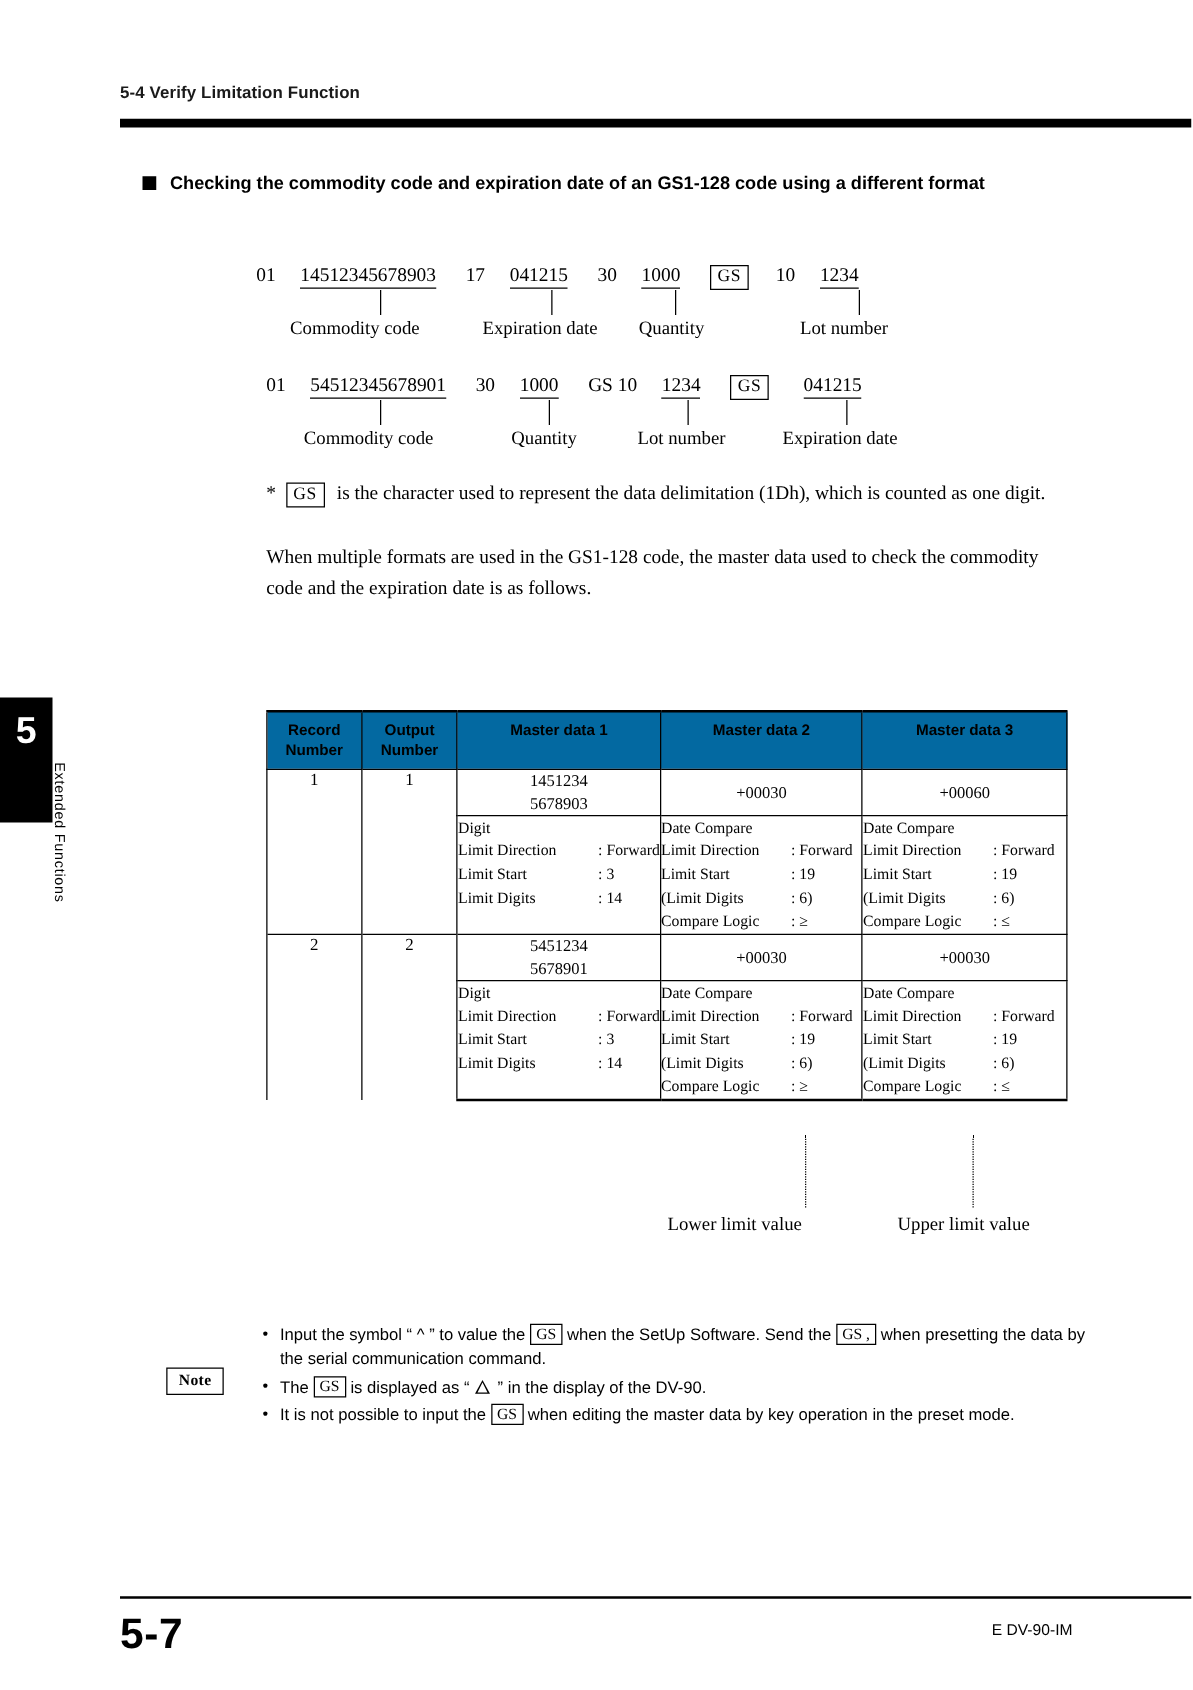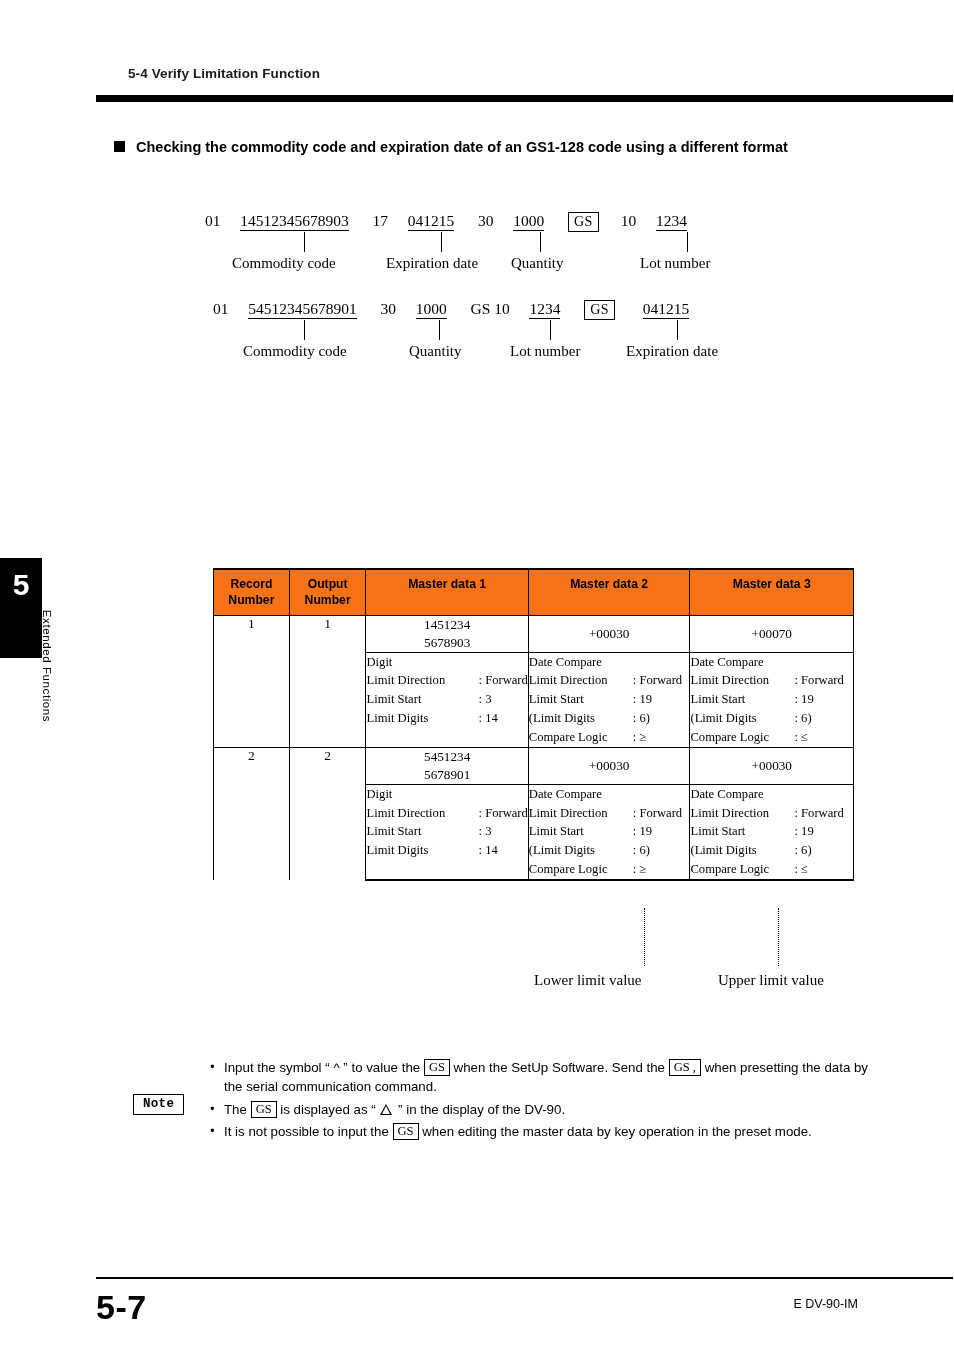--- a/index.html
+++ b/index.html
@@ -12,21 +12,20 @@
     overflow:hidden;
   }
   .page{position:absolute;left:0;top:0;width:954px;height:1352px;}
 
   
   .hdr-text{
     position:absolute;left:96px;top:66px;
     font-family:"Liberation Sans", sans-serif;
     font-size:13.5px;font-weight:bold;color:#1a1a1a;
     letter-spacing:.1px;
-    margin-left:32px;
   }
   .hdr-rule{
     position:absolute;left:96px;top:95px;width:857px;height:7px;background:#000;
   }
 
   
   .side-tab{
     position:absolute;left:0;top:558px;width:42px;height:100px;background:#000;
   }
   .side-tab-num{
@@ -76,21 +75,21 @@
 
   
   .tbl{
     position:absolute;left:213px;top:568px;width:641px;
     border-collapse:collapse;font-size:12.6px;
   }
   .tbl td,.tbl th{
     border:1px solid #000;padding:0;vertical-align:top;
   }
   .tbl .hdr{
-    background:#f97316;text-align:center;font-weight:bold;
+    background:#0369a1;text-align:center;font-weight:bold;
     font-family:"Liberation Sans", sans-serif;
     font-size:12.2px;line-height:1.35;padding:6px 2px;
   }
   .topline{border-top:2.5px solid #000 !important;}
   .botline{border-bottom:2.5px solid #000 !important;}
   .c-num{text-align:center;vertical-align:middle;font-size:13.5px;}
   .mdtop{text-align:center;font-size:13.2px;line-height:1.35;padding:6px 0 7px;}
   .mdtop.ctr{vertical-align:middle;}
   .detail{padding:5px 8px 7px 8px;line-height:1.5;font-size:12.6px;}
   .detail .row{white-space:nowrap;}
@@ -101,21 +100,21 @@
   
   .dotline{
     position:absolute;width:0;border-left:1.6px dotted #000;
   }
   .dotlbl{position:absolute;font-size:15px;white-space:nowrap;}
 
   
   .note-badge{
     position:absolute;left:133px;top:1094px;
     border:1.6px solid #000;padding:2px 9px 3px;
-    font-family:Liberation Mono, monospace;
+    font-family:Liberation Serif, serif;
     font-size:12.5px;font-weight:bold;letter-spacing:.3px;
   }
   .note-list{position:absolute;left:210px;top:1058px;width:660px;}
   .note-item{
     position:relative;padding-left:14px;margin-bottom:3px;
     font-family:"Liberation Sans", sans-serif;
     font-size:13.3px;line-height:1.45;color:#000;
   }
   .note-item .bul{
     position:absolute;left:0;top:0;font-size:13px;
@@ -217,21 +216,27 @@
   </div>
   <div class="vline" style="left:304px;top:320px;height:20px;"></div>
   <div class="vline" style="left:439px;top:320px;height:20px;"></div>
   <div class="vline" style="left:550px;top:320px;height:20px;"></div>
   <div class="vline" style="left:677px;top:320px;height:20px;"></div>
   <div class="lbl" style="left:243px;top:343px;">Commodity code</div>
   <div class="lbl" style="left:409px;top:343px;">Quantity</div>
   <div class="lbl" style="left:510px;top:343px;">Lot number</div>
   <div class="lbl" style="left:626px;top:343px;">Expiration date</div>
 
-
+  <div class="note-star">
+    <span>*</span>
+    <span class="gsbox" style="margin:0 6px 0 4px;">GS</span>
+    <span>is the character used to represent the data delimitation (1Dh), which is counted as one digit.</span>
+  </div>
+
+  <div class="para" style="top:433px;">When multiple formats are used in the GS1-128 code, the master data used to check the commodity code and the expiration date is as follows.</div>
 
   <table class="tbl">
     <colgroup>
       <col style="width:77px;">
       <col style="width:78px;">
       <col style="width:160px;">
       <col style="width:162px;">
       <col style="width:164px;">
     </colgroup>
     <tbody>
@@ -250,21 +255,21 @@
     </tr>
 
     <tr>
       <td class="c-num noline" rowspan="2">1</td>
       <td class="c-num noline" rowspan="2">1</td>
       <td class="mdtop">
         <div>1451234</div>
         <div>5678903</div>
       </td>
       <td class="mdtop ctr" rowspan="1">+00030</td>
-      <td class="mdtop ctr" rowspan="1">+00070</td>
+      <td class="mdtop ctr" rowspan="1">+00060</td>
     </tr>
 
     <tr>
       <td class="detail">
         <div class="row">Digit</div>
         <div class="row"><span class="k1">Limit Direction</span><span>: Forward</span></div>
         <div class="row"><span class="k1">Limit Start</span><span>: 3</span></div>
         <div class="row"><span class="k1">Limit Digits</span><span>: 14</span></div>
       </td>
       <td class="detail">

